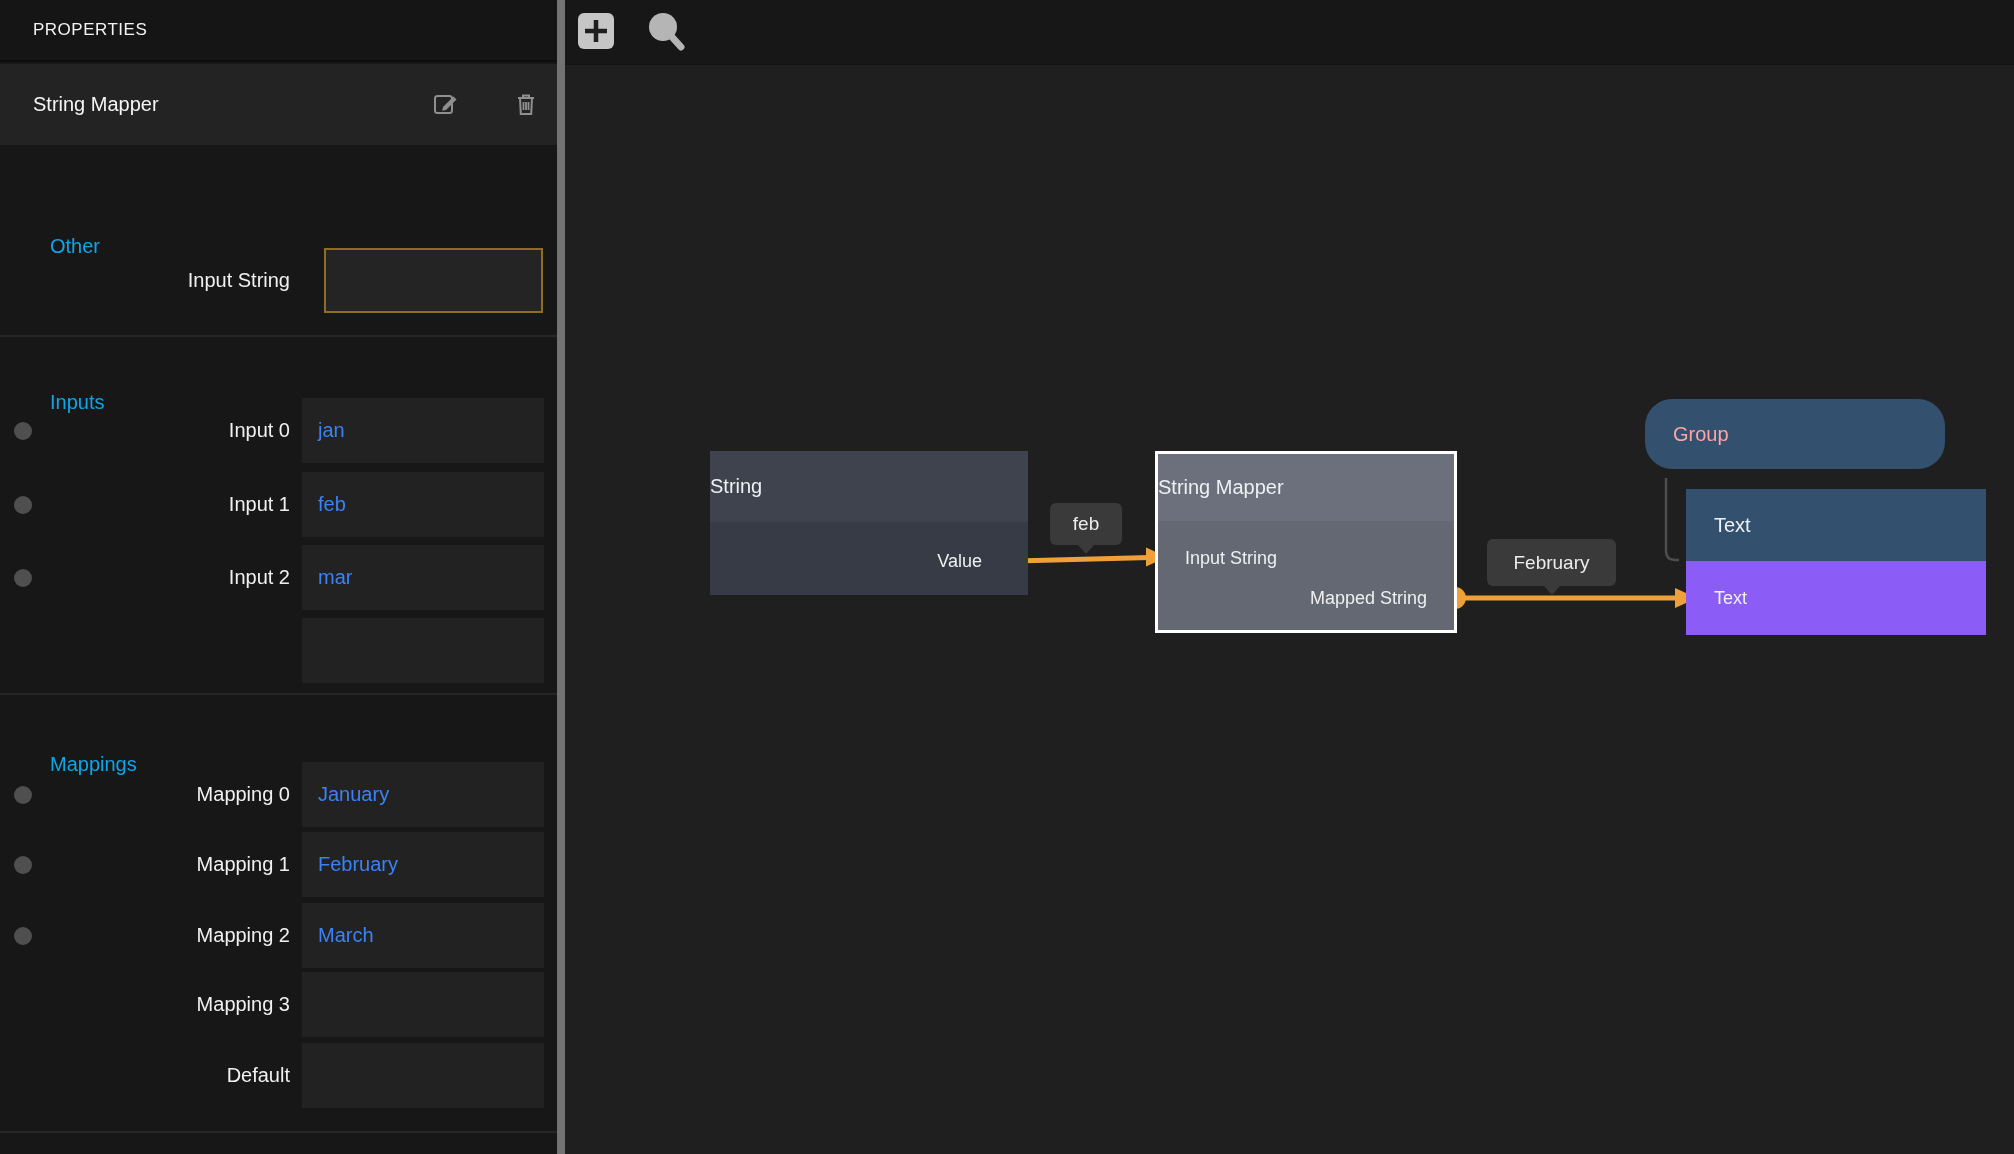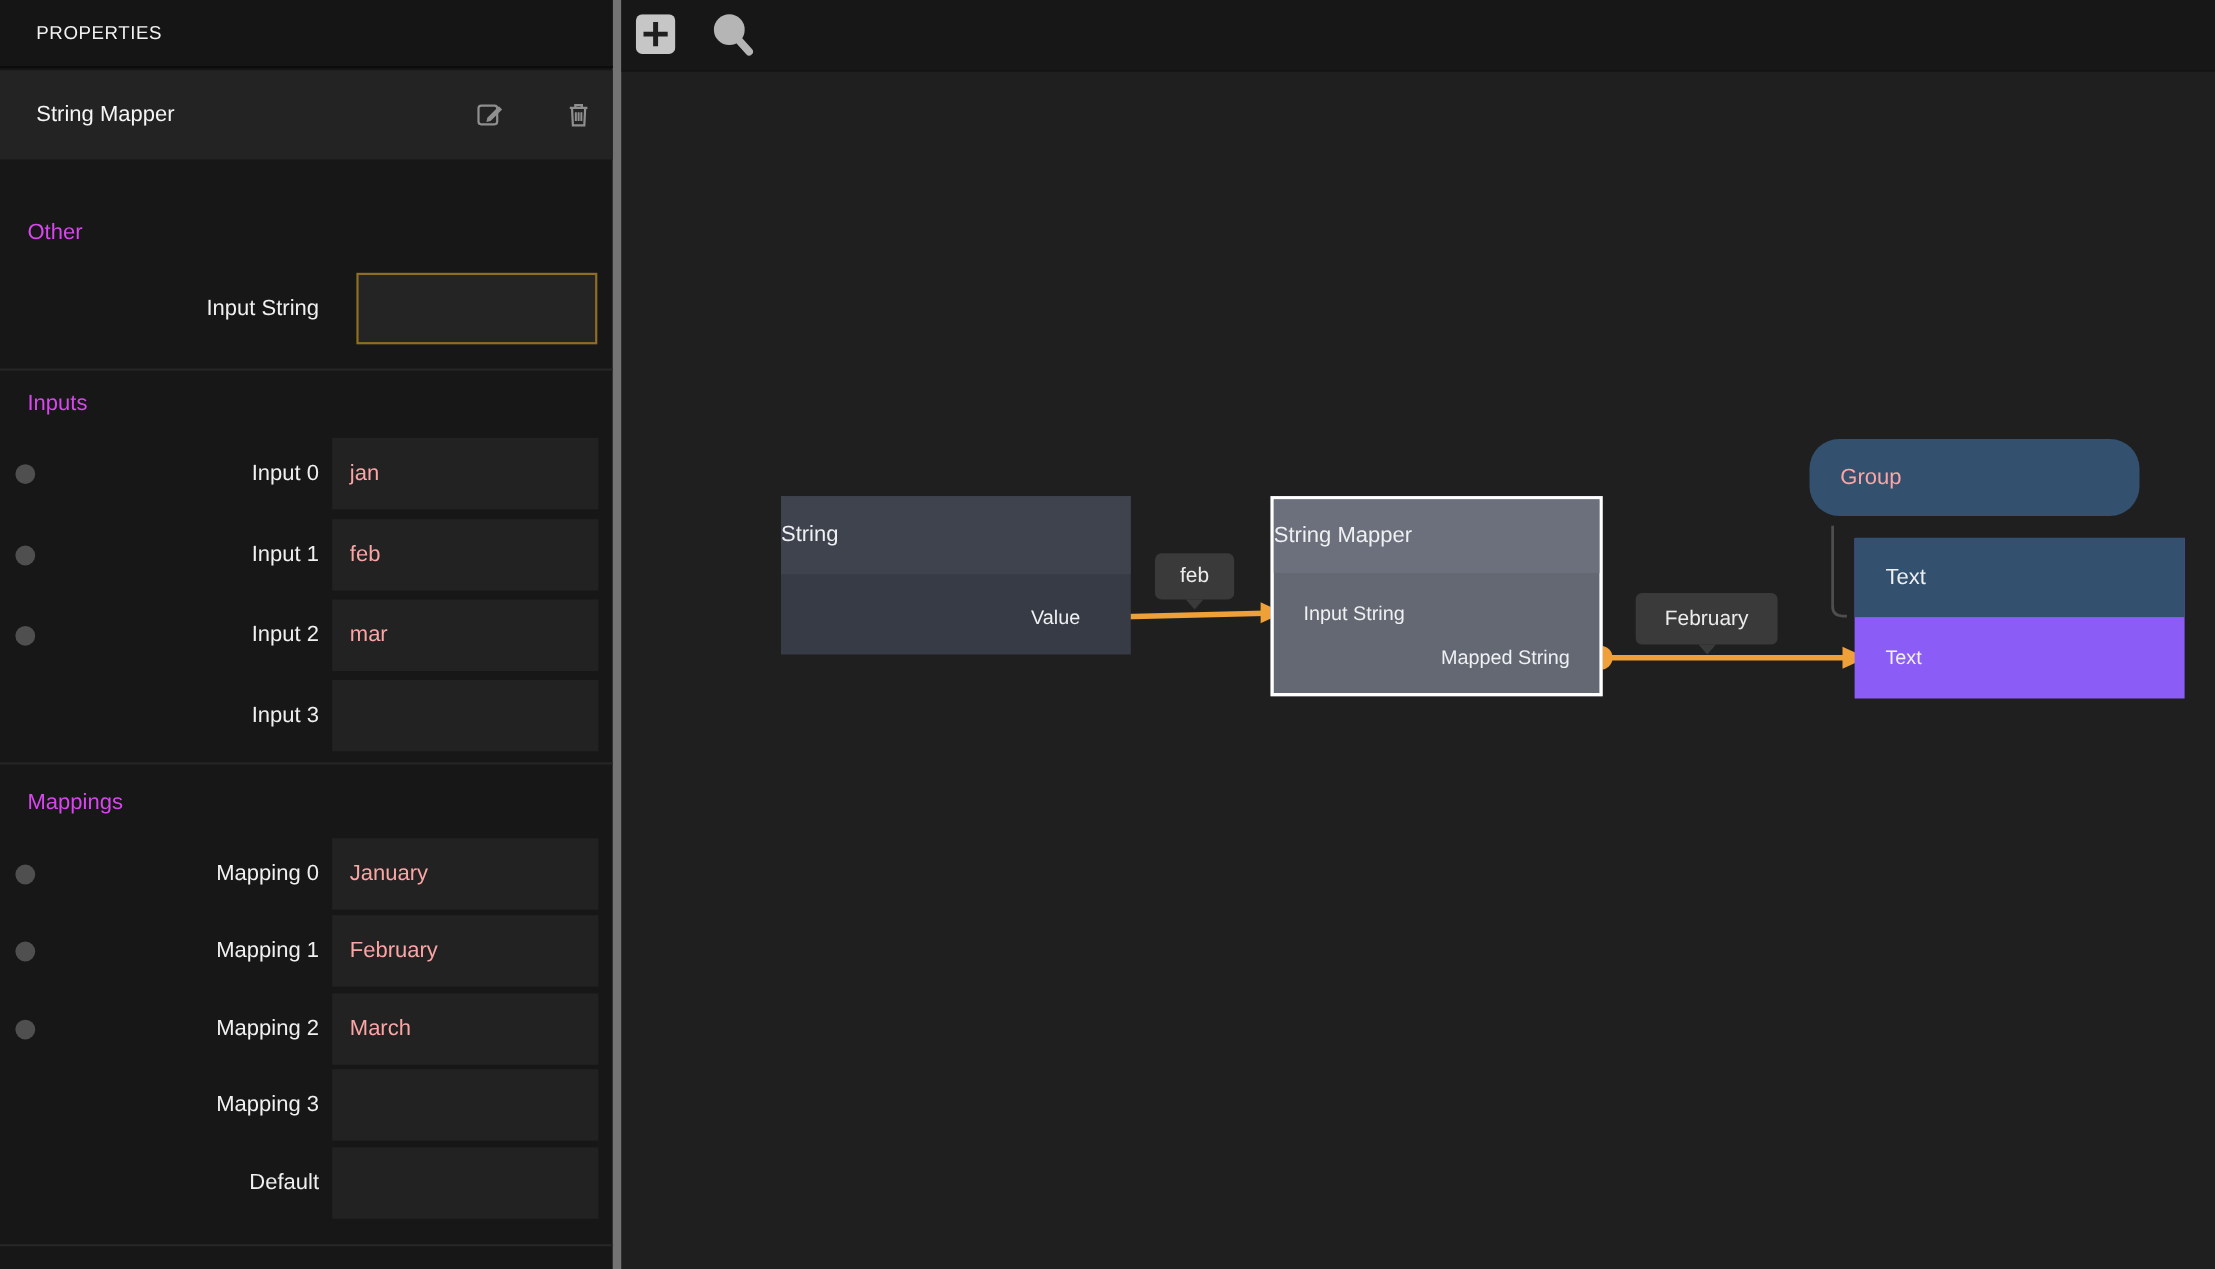--- a/index.html
+++ b/index.html
@@ -26,39 +26,39 @@
     position:absolute; left:0; top:64px; right:0; height:81px;
     background:#232323; display:flex; align-items:center; padding-left:33px;
     font-size:20px; color:#f5f5f5;
   }
   .icon-btn { position:absolute; width:28px; height:28px; top:26px; cursor:pointer; }
   .icon-btn.edit { left:432px; }
   .icon-btn.trash { left:512px; }
   .icon-btn svg { width:100%; height:100%; }
 
   .section-label {
-    position:absolute; left:25px; font-size:20px; color:#d946ef;
+    position:absolute; left:50px; font-size:20px; color:#0ea5e9;margin-top:35px;
   }
   .sep {
     position:absolute; left:0; right:0; height:2px; background:#262626;
   }
 
   .prow { position:absolute; left:0; right:0; height:65px; }
   .prow .dot {
     position:absolute; left:14px; top:50%; margin-top:-9px;
     width:18px; height:18px; border-radius:50%; background:#4f4f4f;
   }
   .prow .plabel {
     position:absolute; left:0; top:0; width:290px; height:100%;
     text-align:right; line-height:65px; font-size:20px; color:#f0f0f0;
   }
   .prow .pbox {
     position:absolute; left:302px; top:0; width:242px; height:65px;
     background:#222222; display:flex; align-items:center; padding-left:16px;
-    font-size:20px; color:#fca5a5; cursor:text;
+    font-size:20px; color:#3b82f6; cursor:text;
   }
   .prow .pbox.focused {
     left:324px; width:219px; background:#242424;
     border:2px solid #8f6d22;
   }
 
   
   .canvas {
     position:absolute; left:565px; top:0; width:1449px; height:1154px;
     background:#1f1f1f;
@@ -174,21 +174,20 @@
     </div>
   </div>
   <div class="prow" style="top:545px">
     <span class="dot"></span>
     <span class="plabel">Input 2</span>
     <div class="pbox">
       <span>mar</span>
     </div>
   </div>
   <div class="prow" style="top:618px">
-    <span class="plabel">Input 3</span>
     <div class="pbox">
       <span></span>
     </div>
   </div>
 
   <div class="sep" style="top:693px"></div>
 
   <div class="section-label" style="top:718px">Mappings</div>
 
   <div class="prow" style="top:762px">

